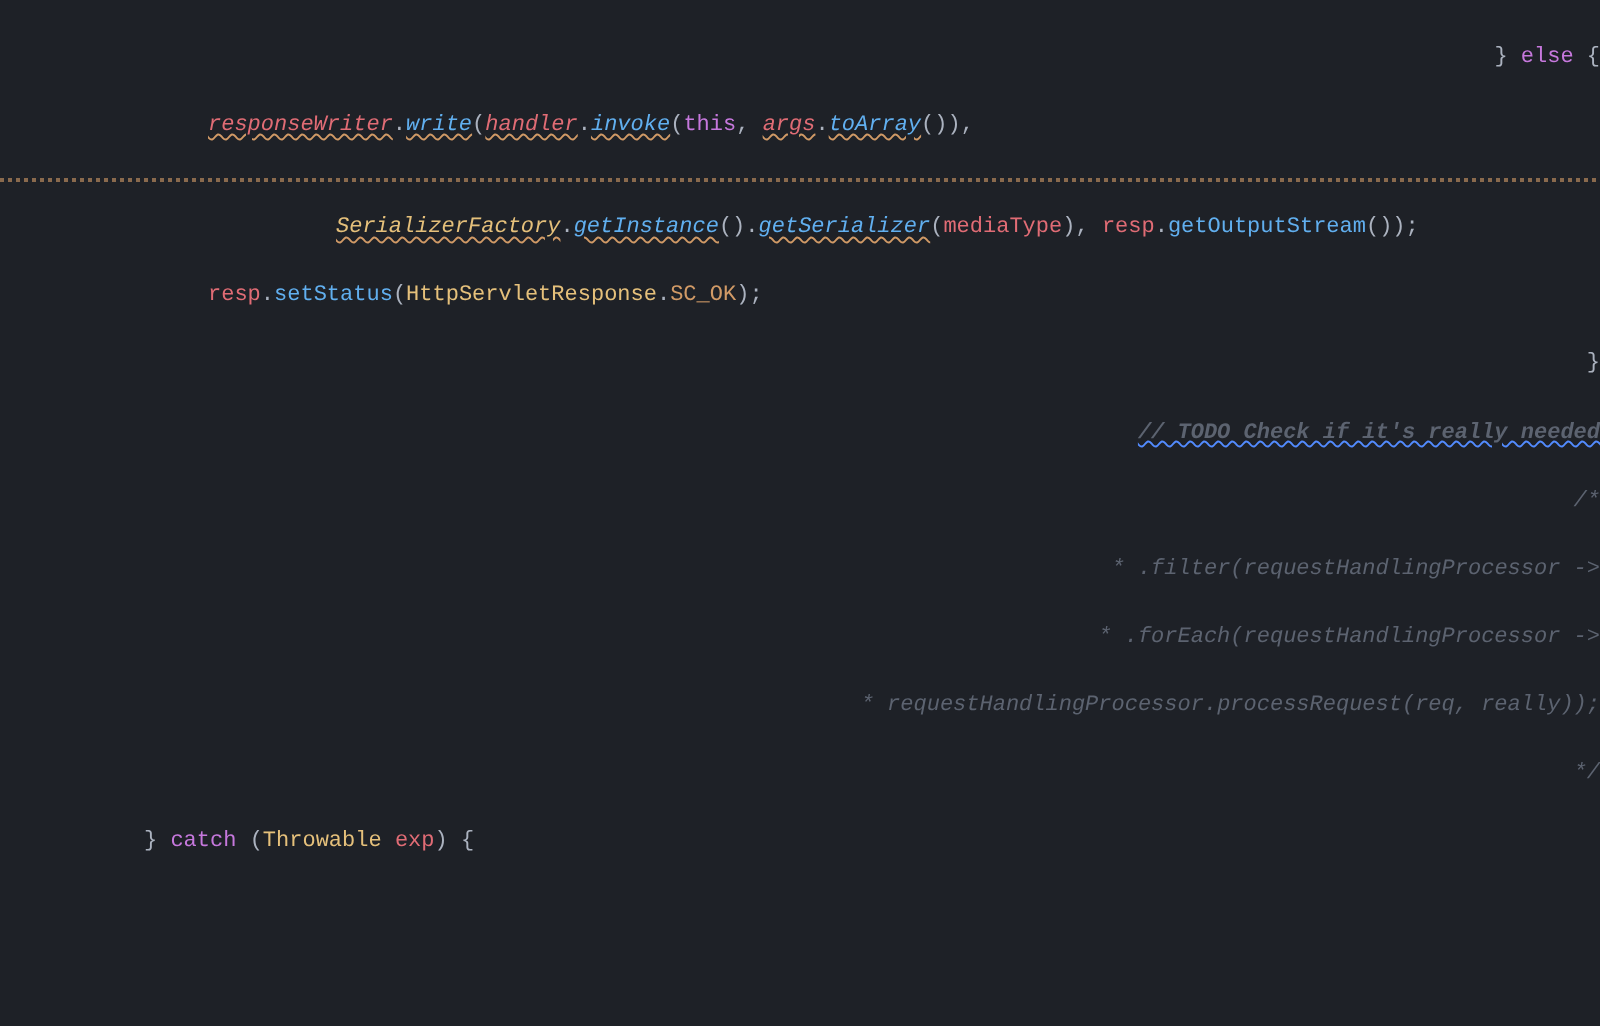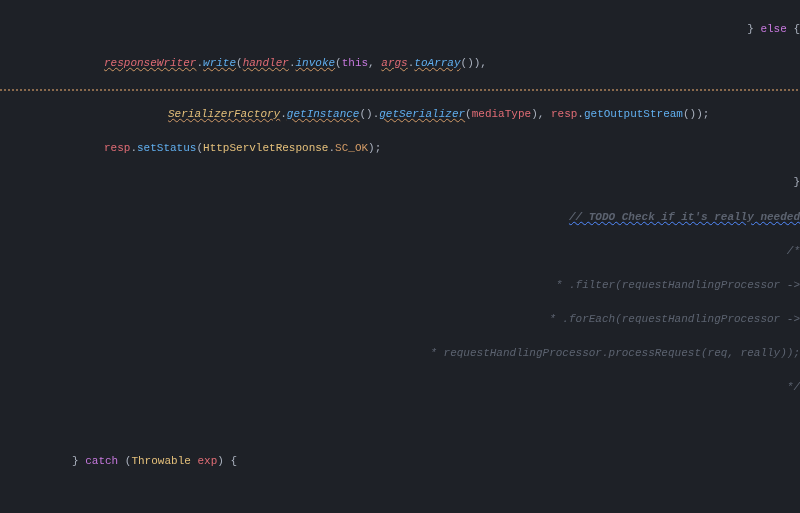--- a/index.html
+++ b/index.html
@@ -39,21 +39,21 @@
       font-weight: bold;
     }
     .full-wavy {
       position: absolute;
       left: 0;
       right: 0;
       height: 2px;
       background: repeating-linear-gradient(90deg, #d19a66 0 2px, transparent 2px 4px);
       opacity: 0.6;
     }
-    .i2 { padding-left: 64px; margin-top: 40px; }
+    .i2 { padding-left: 64px; }
     .i3 { padding-left: 80px; text-align: right; }
     .i4 { padding-left: 96px; }
     .i6 { padding-left: 160px; }
   </style>
 </head>
 <body>
 
 <div class="editor">
 <span class="line i3"><span class="k-plain">} </span><span class="k-keyword">else</span><span class="k-plain"> {</span></span>
 <span class="line i4"><span class="k-var wavy-yellow">responseWriter</span><span class="k-plain">.</span><span class="k-method wavy-yellow">write</span><span class="k-plain">(</span><span class="k-var wavy-yellow">handler</span><span class="k-plain">.</span><span class="k-method wavy-yellow">invoke</span><span class="k-plain">(</span><span class="k-this">this</span><span class="k-plain">, </span><span class="k-var wavy-yellow">args</span><span class="k-plain">.</span><span class="k-method wavy-yellow">toArray</span><span class="k-plain">()),</span></span>

